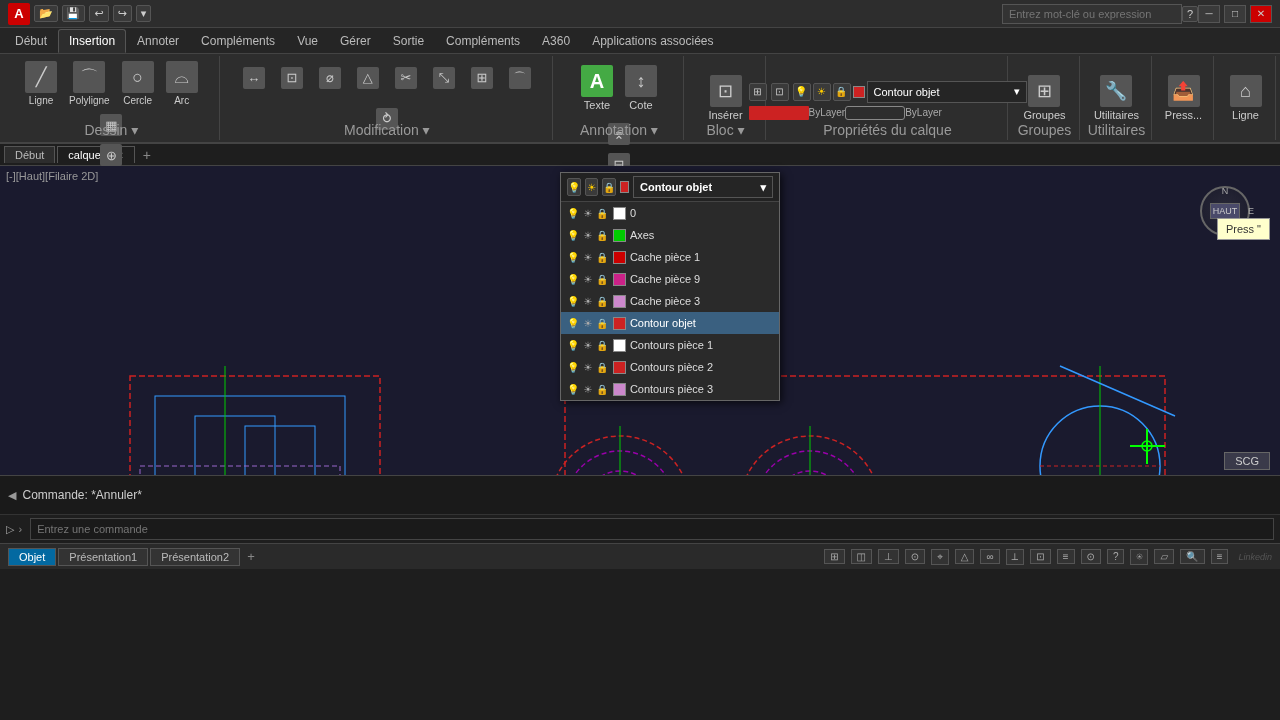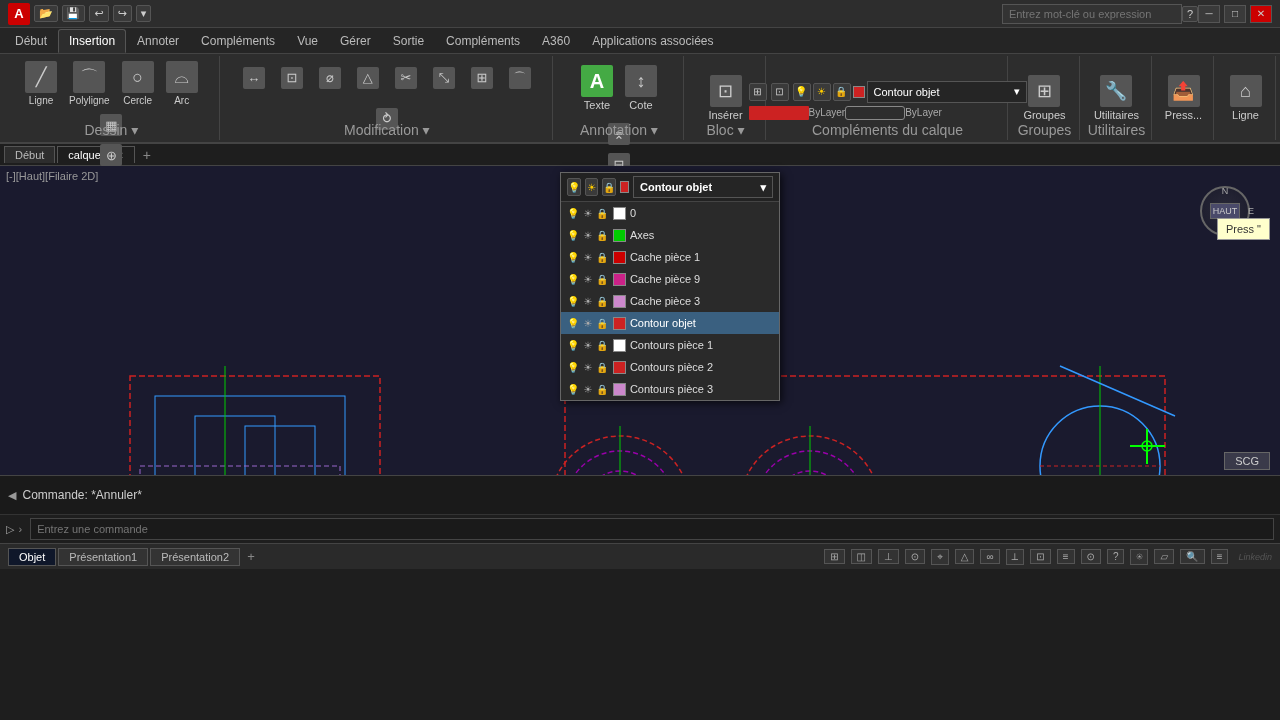--- a/index.html
+++ b/index.html
@@ -390,21 +390,21 @@
       gap: 2px;
     }
     .layout-tab {
       padding: 2px 10px;
       background: #333;
       border: 1px solid #555;
       cursor: pointer;
       font-size: 11px;
       color: #bbb;
     }
-    .layout-tab.active { background: #0f172a; color: #fff; }
+    .layout-tab.active { background: #0369a1; color: #fff; }
     .layout-tab-add {
       width: 18px;
       height: 18px;
       display: flex;
       align-items: center;
       justify-content: center;
       color: #888;
       cursor: pointer;
       font-size: 13px;
     }
@@ -599,21 +599,21 @@
             </div>
           </div>
         </div>
         <div style="display:flex;align-items:center;">
           <div class="rb-btn" style="background:#cc2222;width:60px;height:14px;border-radius:1px;"></div>
           <span style="font-size:10px;color:#aaa;">ByLayer</span>
           <div class="rb-btn" style="width:60px;height:14px;border:1px solid #888;"></div>
           <span style="font-size:10px;color:#aaa;">ByLayer</span>
         </div>
       </div>
-      <span class="ribbon-group-label">Compléments du calque</span>
+      <span class="ribbon-group-label">Propriétés du calque</span>
     </div>
 
     <div class="ribbon-group" style="min-width:70px;">
       <div class="ribbon-tools">
         <div class="rb-btn large">
           <div class="rb-btn-icon large">⊞</div>
           <span>Groupes</span>
         </div>
       </div>
       <span class="ribbon-group-label">Groupes</span>

